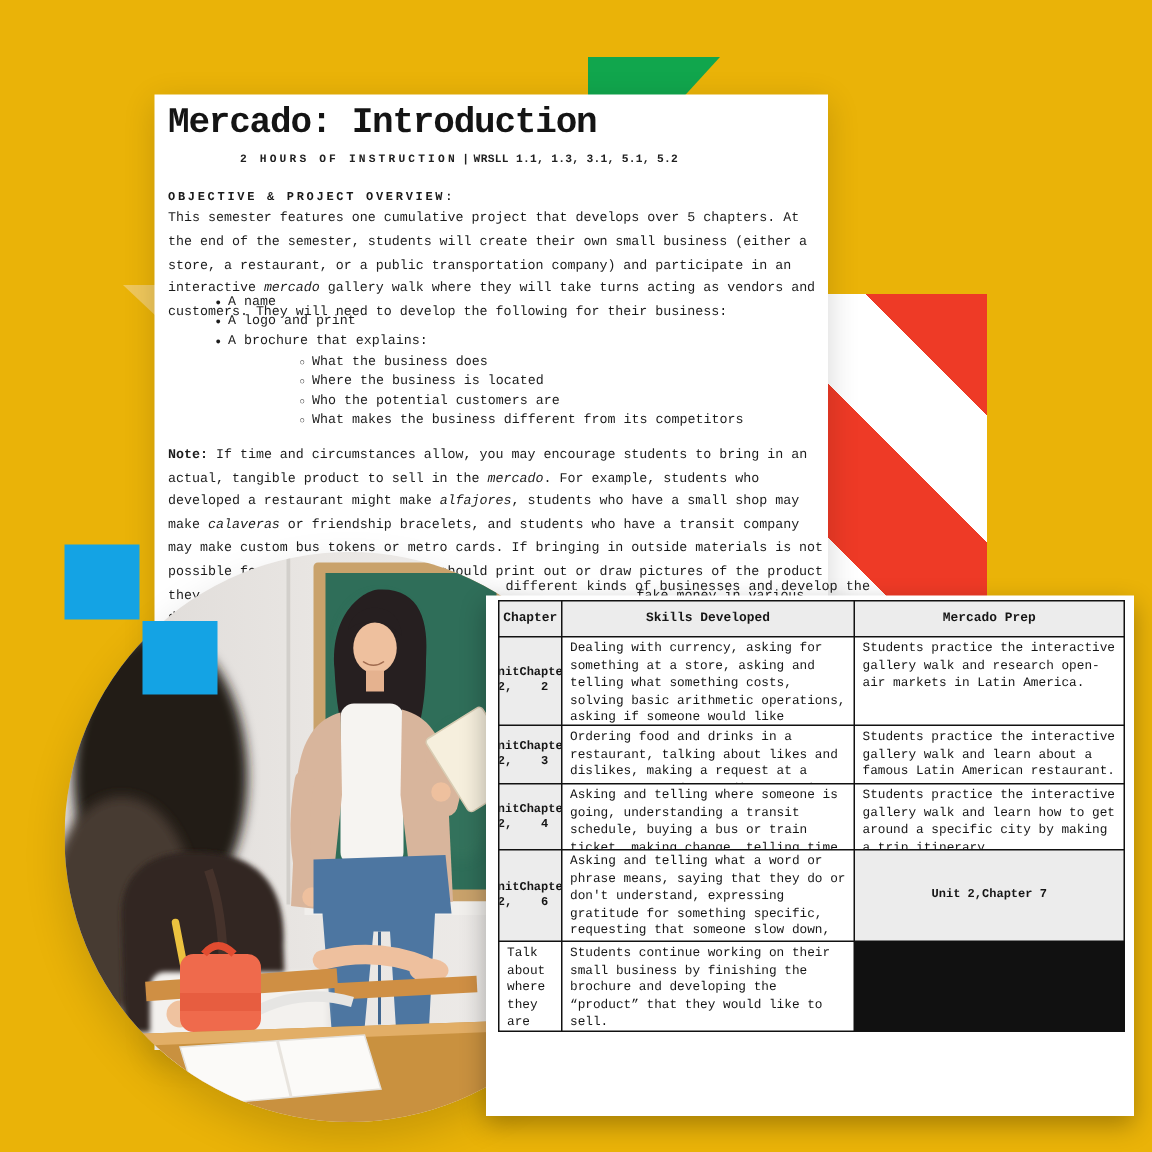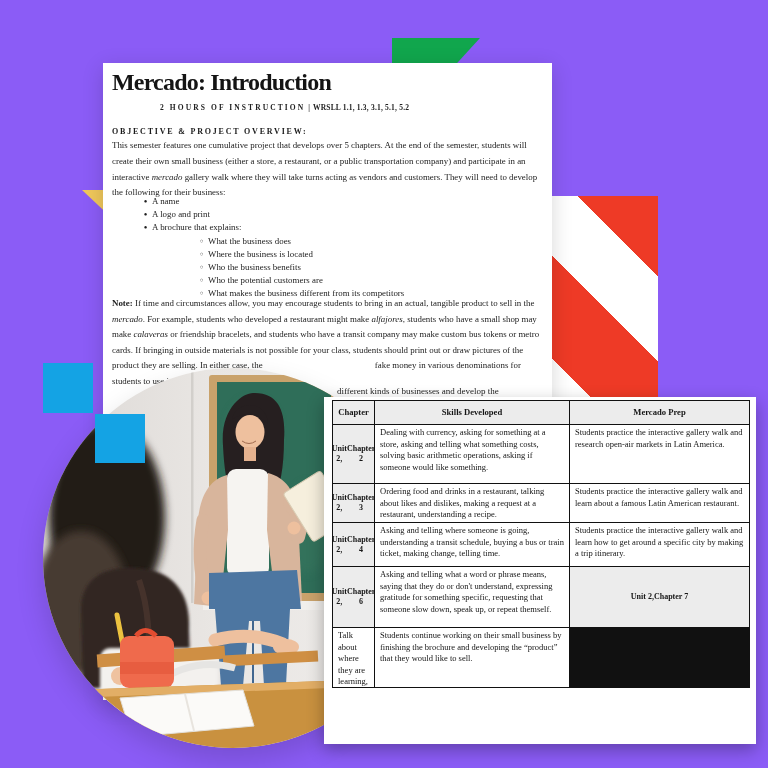--- a/index.html
+++ b/index.html
@@ -1,17 +1,17 @@
 <!DOCTYPE html>
 <html><head>
 <meta charset="utf-8">
 <style>
   html,body{margin:0;padding:0;background:#fff;}
-  .stage{position:relative;width:768px;height:768px;background:#8b5cf6;overflow:hidden;
-         font-family:Liberation Serif, serif;}
+  .stage{position:relative;width:768px;height:768px;background:#eab308;overflow:hidden;
+         font-family:Liberation Mono, monospace;}
   
   .shape{position:absolute;}
   .green-shape{left:392px;top:38px;width:88px;height:26px;z-index:1;
     clip-path:polygon(0 0,100% 0,73% 100%,0 100%);}
   .yellow-tri{left:82px;top:190px;width:34px;height:32px;z-index:1;
     clip-path:polygon(0 0,100% 0,100% 100%);}
   .red-stripes{left:548px;top:196px;width:110px;height:206px;z-index:1;}
   .bar{position:absolute;top:683px;height:45px;z-index:3;}
   .bar-black{left:425px;width:82px;}
   .bar-yellow{left:507px;width:80px;}
@@ -89,24 +89,20 @@
           <span class="mk">●</span>
           <span>A brochure that explains:</span>
         </div>
         <div class="li li-sub">
           <span class="mk">○</span>
           <span>What the business does</span>
         </div>
         <div class="li li-sub">
           <span class="mk">○</span>
           <span>Where the business is located</span>
-        </div>
-        <div class="li li-sub">
-          <span class="mk">○</span>
-          <span>Who the business benefits</span>
         </div>
         <div class="li li-sub">
           <span class="mk">○</span>
           <span>Who the potential customers are</span>
         </div>
         <div class="li li-sub">
           <span class="mk">○</span>
           <span>What makes the business different from its competitors</span>
         </div>
       </div>

